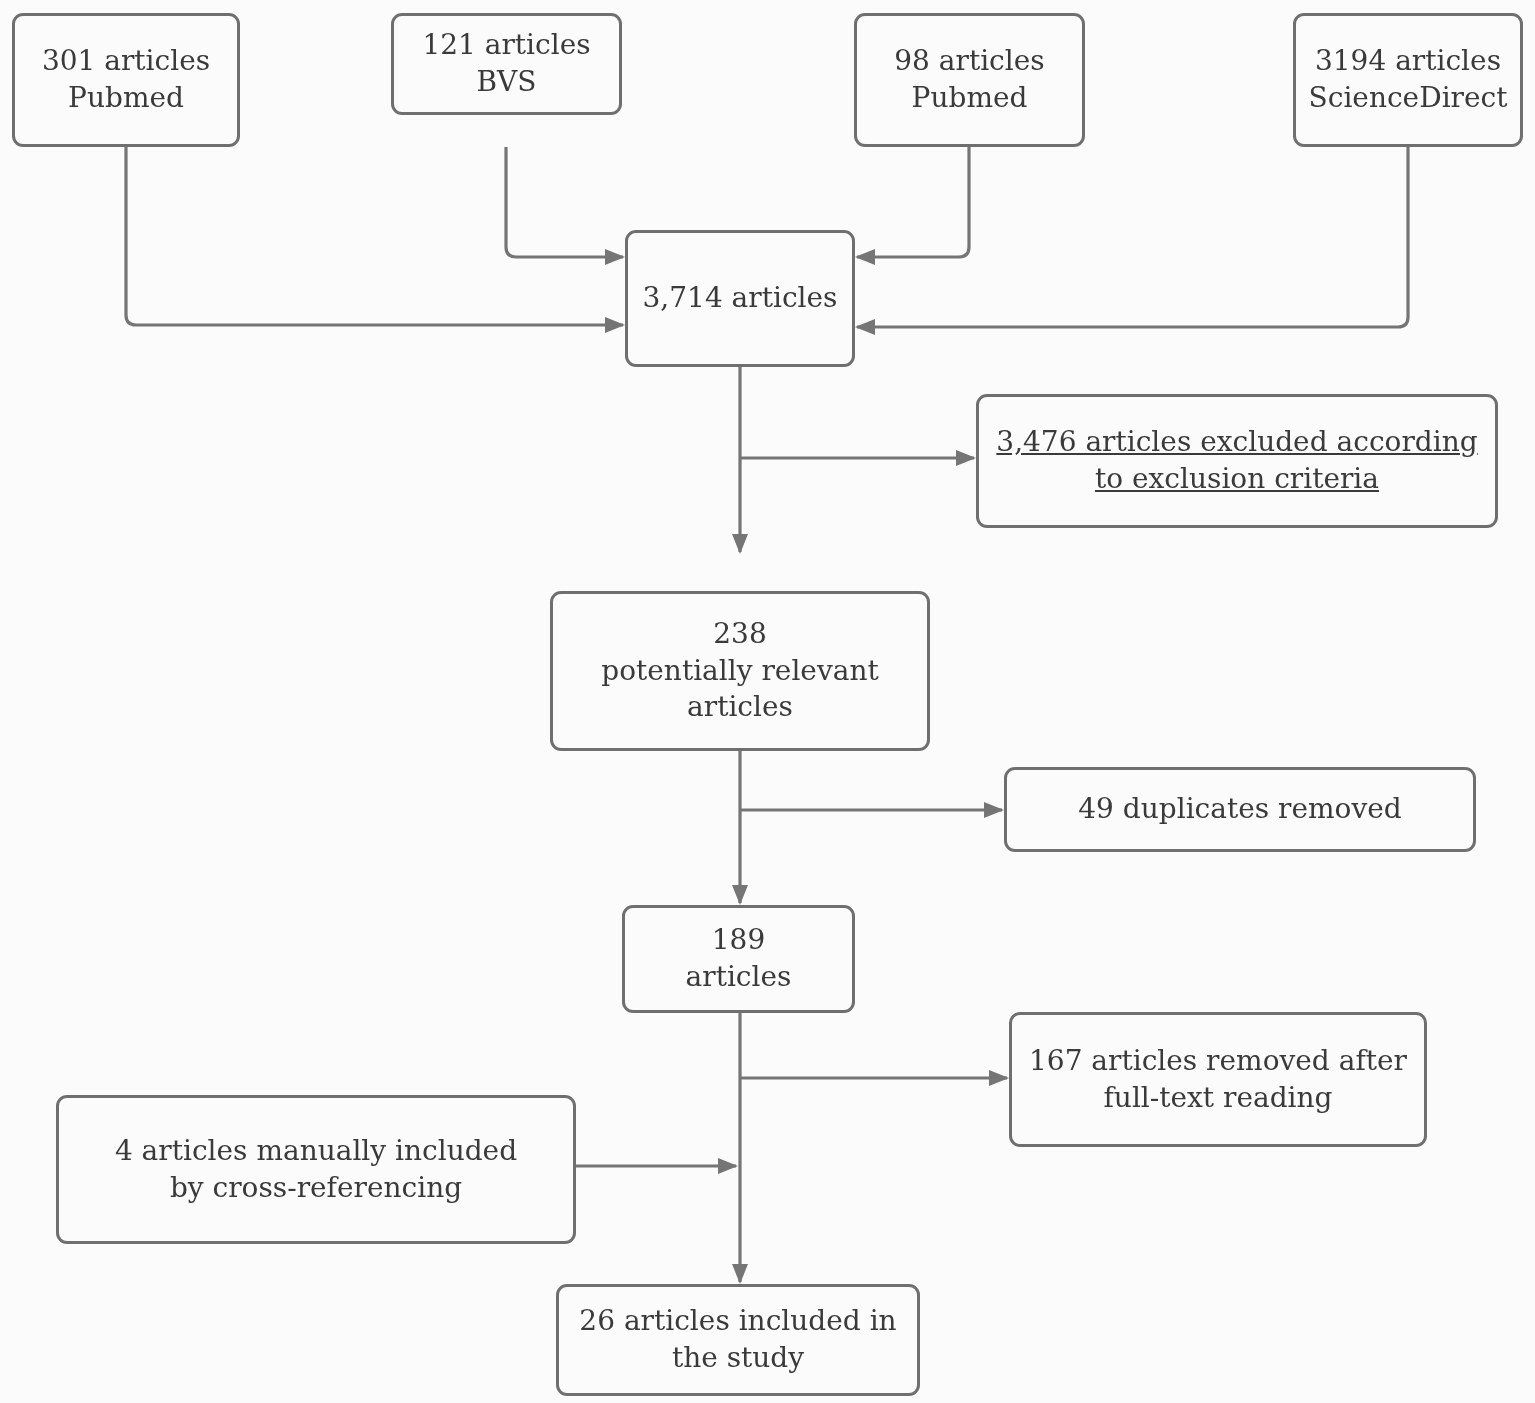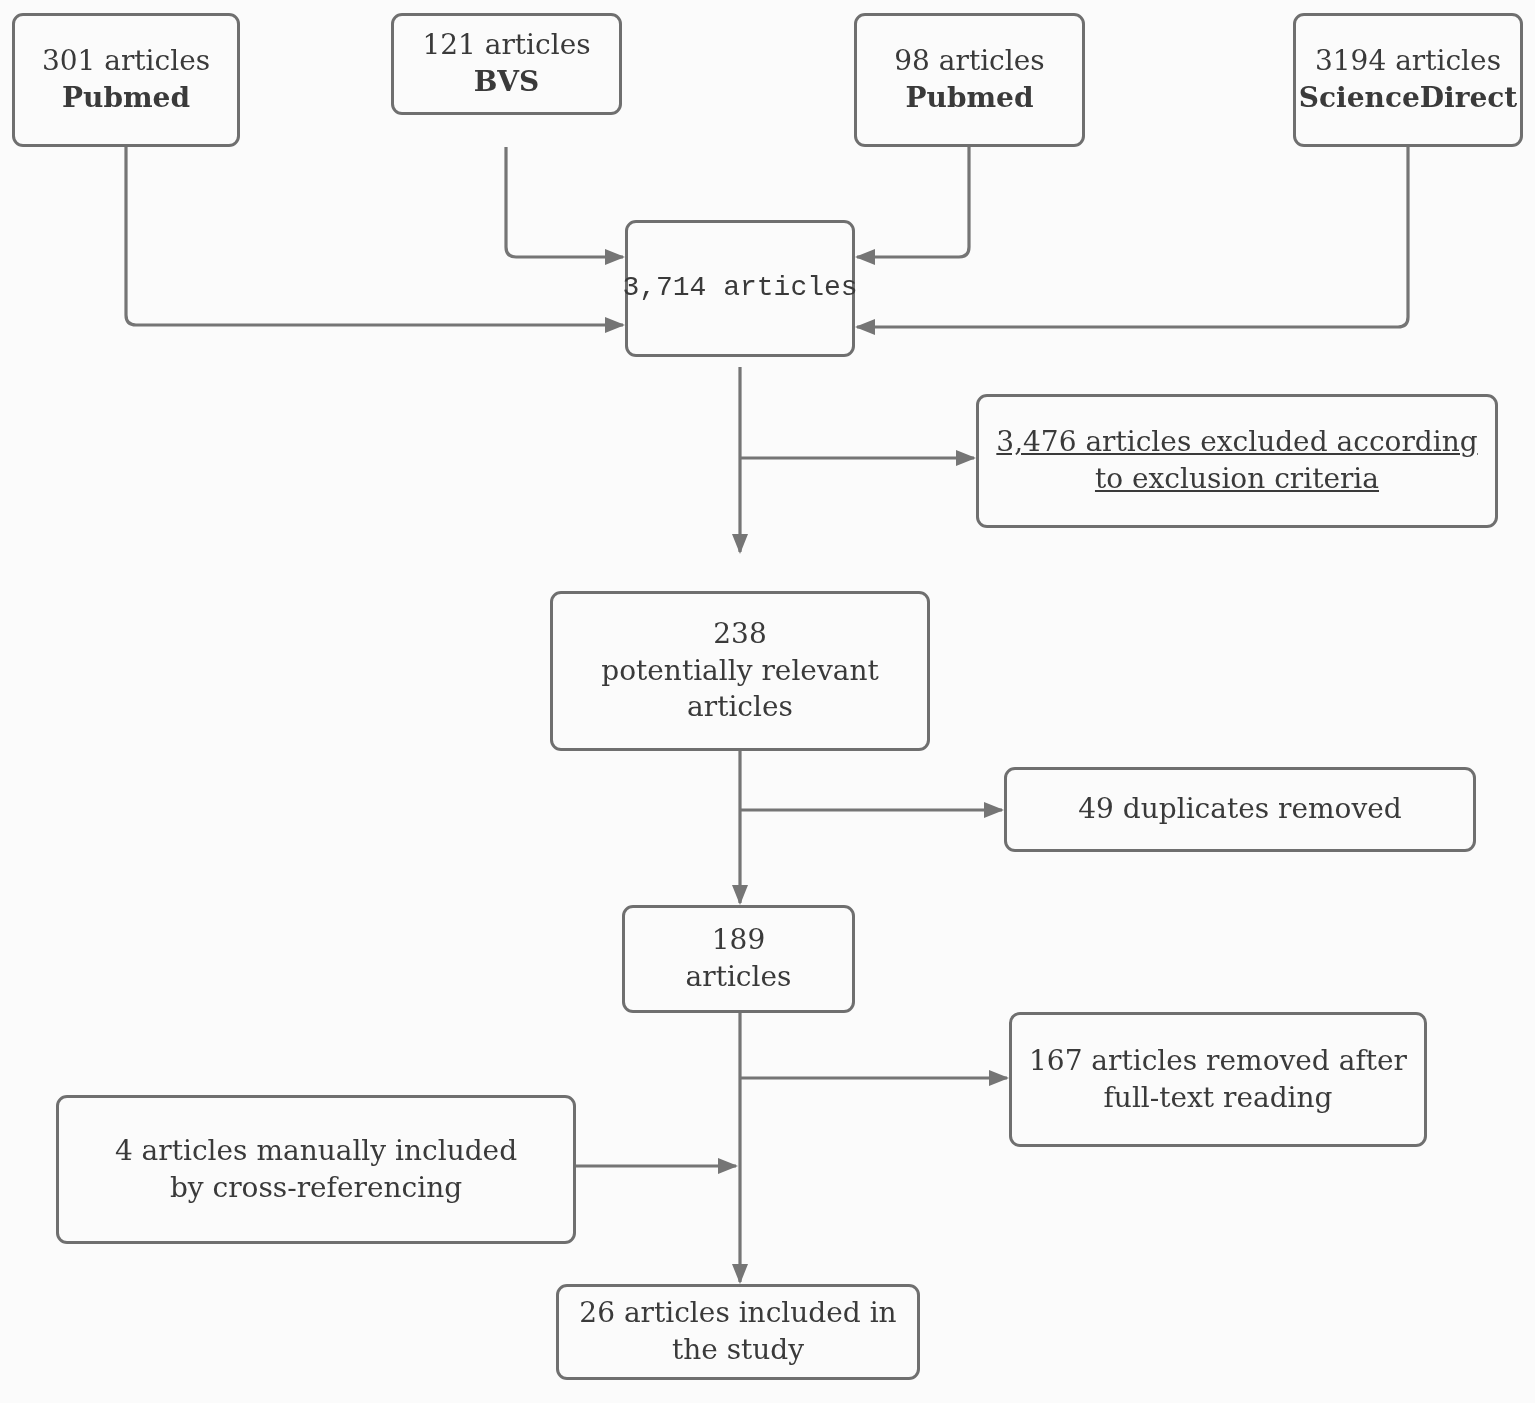--- a/index.html
+++ b/index.html
@@ -29,21 +29,21 @@
     display:flex;
     flex-direction:column;
     align-items:center;
     justify-content:center;
     text-align:right;
     font-size:28px;
     line-height:1.32;
     padding:18px 6px;
   }
   .node span{display:block;white-space:nowrap;}
-  .bold{font-weight:700;}
+  .bold{font-weight:400;}
 </style>
 </head>
 <body>
 
 <div class="stage">
 
   <svg class="conn-layer" viewBox="0 0 1535 1403" xmlns="http://www.w3.org/2000/svg">
     <defs>
       <marker id="arrow" viewBox="0 0 20 16" refX="18" refY="8" markerWidth="20" markerHeight="16" orient="auto" markerUnits="userSpaceOnUse">
         <path class="arrowhead" d="M0,0 L20,8 L0,16 Z"></path>
@@ -75,21 +75,21 @@
   <div class="node" style="left:854px;top:13px;width:231px;height:134px;">
     <span>98 articles</span>
     <span class="bold">Pubmed</span>
   </div>
 
   <div class="node" style="left:1293px;top:13px;width:230px;height:134px;">
     <span>3194 articles</span>
     <span class="bold">ScienceDirect</span>
   </div>
 
-  <div class="node" style="left:625px;top:220px;width:230px;height:137px;font-family:Liberation Mono, monospace;">
+  <div class="node" style="left:625px;top:230px;width:230px;height:137px;">
     <span>3,714 articles</span>
   </div>
 
   <div class="node" style="left:976px;top:394px;width:522px;height:134px;text-decoration:underline;">
     <span>3,476 articles excluded according</span>
     <span>to exclusion criteria</span>
   </div>
 
   <div class="node" style="left:550px;top:554px;width:380px;height:160px;margin-top:37px;">
     <span>238</span>
@@ -109,18 +109,18 @@
   <div class="node" style="left:1009px;top:1012px;width:418px;height:135px;">
     <span>167 articles removed after</span>
     <span>full-text reading</span>
   </div>
 
   <div class="node" style="left:56px;top:1095px;width:520px;height:149px;">
     <span>4 articles manually included</span>
     <span>by cross-referencing</span>
   </div>
 
-  <div class="node" style="left:556px;top:1284px;width:364px;height:96px;">
+  <div class="node" style="left:556px;top:1284px;width:364px;height:112px;">
     <span>26 articles included in</span>
     <span>the study</span>
   </div>
 
 </div>
 
 </body></html>

